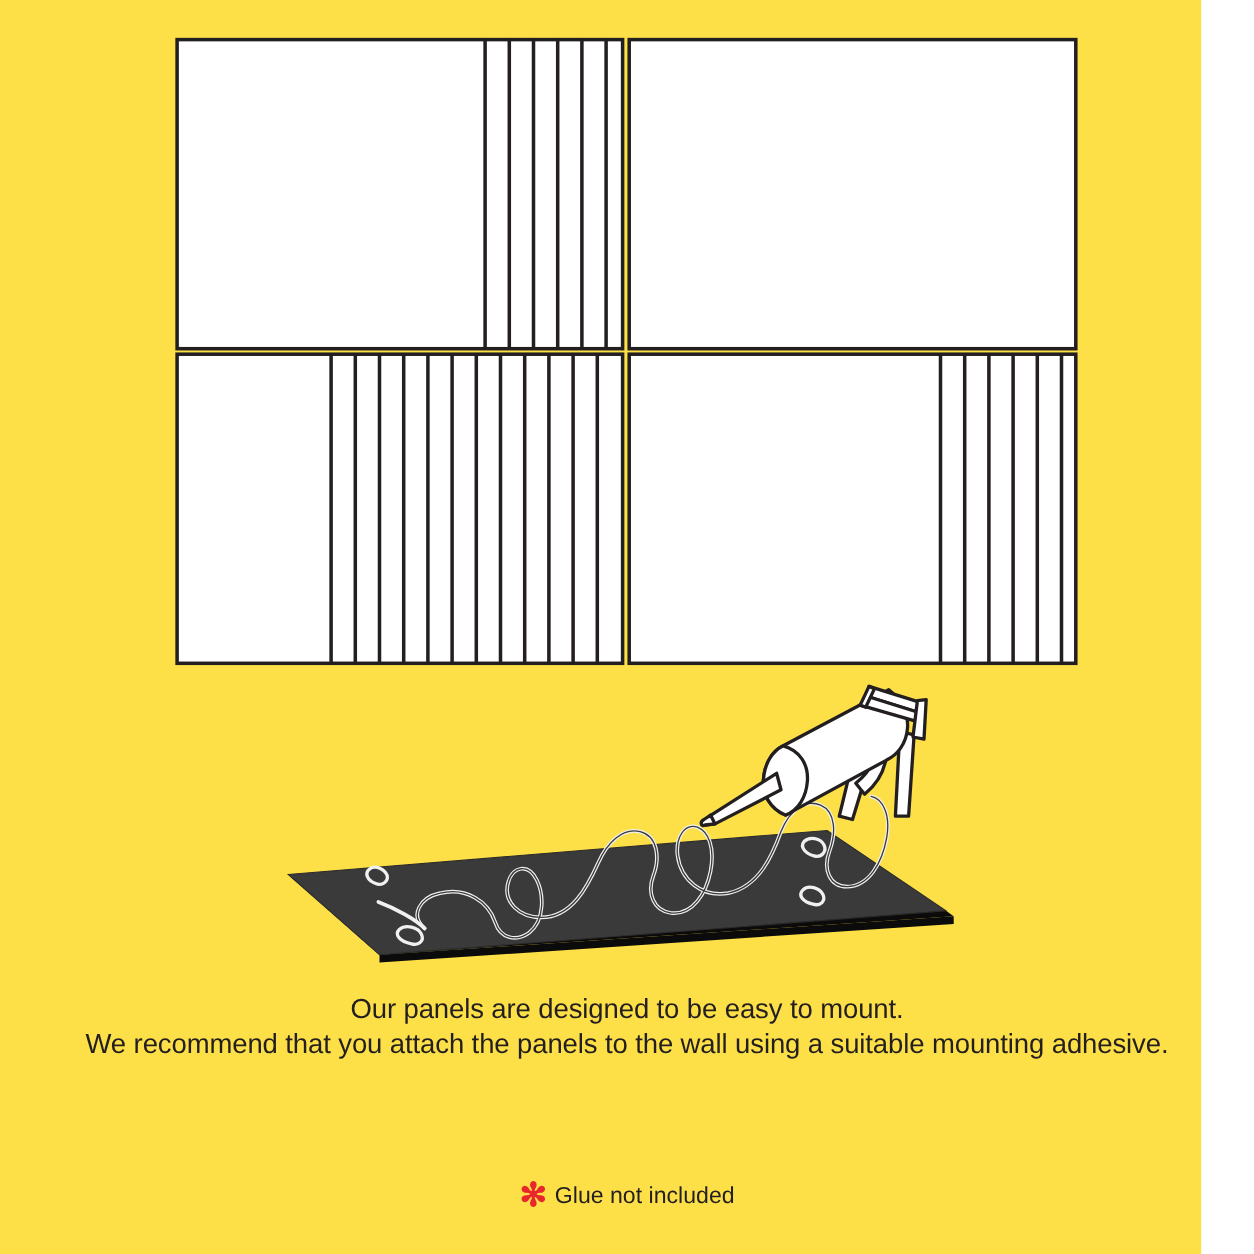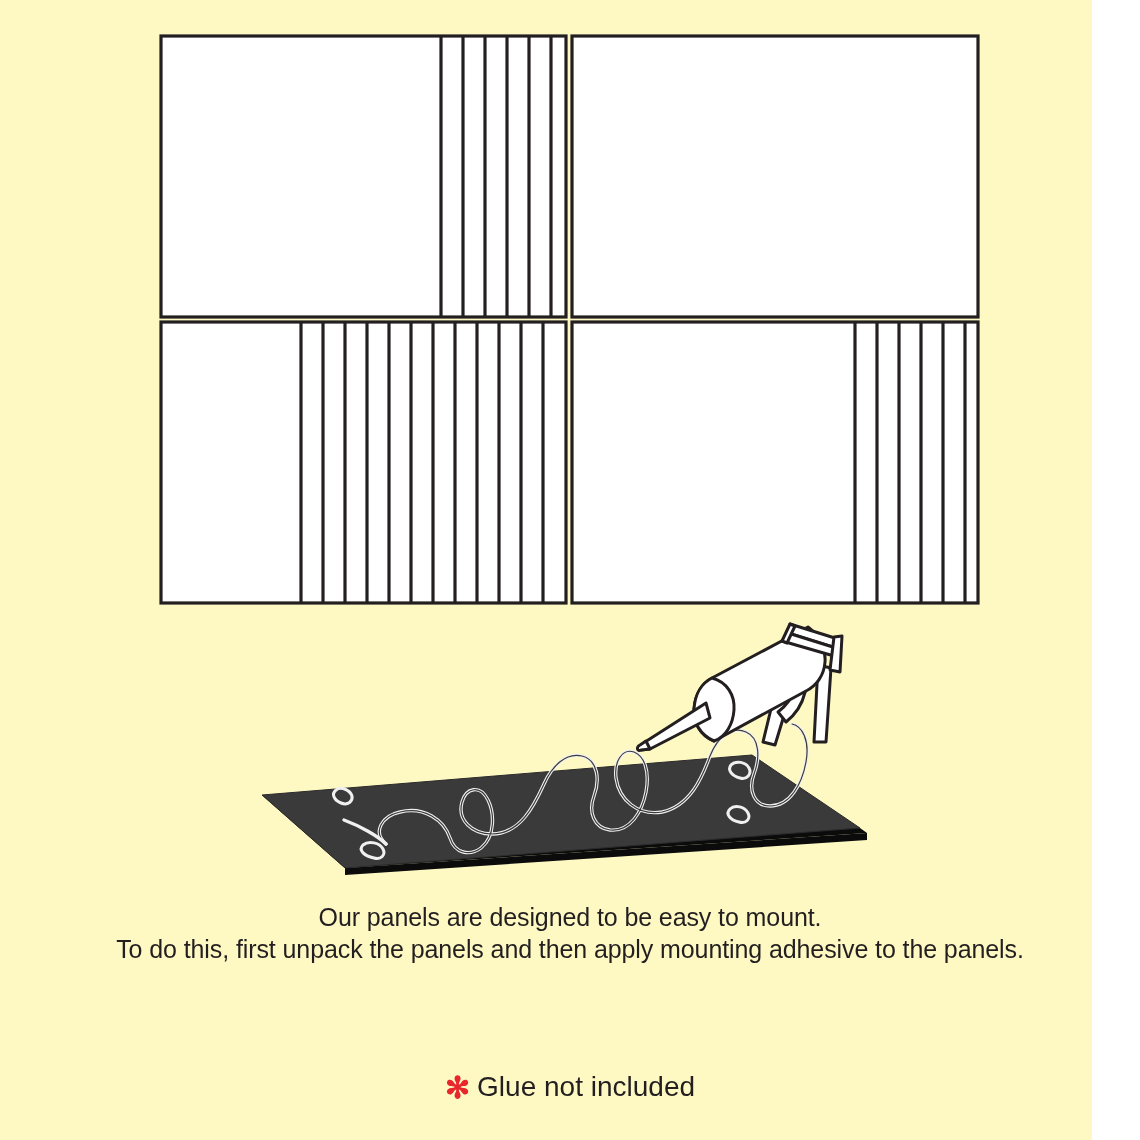--- a/index.html
+++ b/index.html
@@ -12,21 +12,21 @@
     width: 1140px;
     height: 1140px;
     font-family: "Liberation Sans", sans-serif;
     color: #1a1a1a;
     overflow: hidden;
   }
   #page {
     position: relative;
     width: 1092px;
     height: 1140px;
-    background: #fef9c3;
+    background: #fde047;
   }
   .figure-area {
     position: absolute;
     left: 0;
     top: 0;
     width: 1140px;
     height: 890px;
   }
   .figure-area svg {
     display: block;
@@ -57,21 +57,21 @@
   .glue-note .asterisk {
     font-family: "Liberation Sans", sans-serif;
     font-size: 30px;
     line-height: 30px;
     color: #e8262b;
     vertical-align: -2px;
     font-weight: bold;
   }
   .glue-note .glue-text {
     font-family: "Liberation Sans", sans-serif;
-    font-size: 28px;
+    font-size: 21px;
     line-height: 30px;
     color: #231f20;
     margin-left: 7px;
   }
 </style>
 </head>
 <body>
 
 <div id="page">
 
@@ -207,20 +207,20 @@
         <path d="M790,624 L838,639 L836,648 L788,633 Z"></path>
         <path d="M788,633 L836,648 L834,656 L782,641 Z"></path>
         <path d="M782,641 L790,624 L795,626 L787,643 Z"></path>
         <path d="M834,637 L842,636 L840,672 L830,670 Z"></path>
       </g>
     </svg>
   </div>
 
   <div class="instructions">
     <div class="line">Our panels are designed to be easy to mount.</div>
-    <div class="line">To do this, first unpack the panels and then apply mounting adhesive to the panels.</div>
+    <div class="line">We recommend that you attach the panels to the wall using a suitable mounting adhesive.</div>
   </div>
 
   <div class="glue-note">
     <span class="asterisk">✻</span><span class="glue-text">Glue not included</span>
   </div>
 
 </div>
 
 </body></html>

